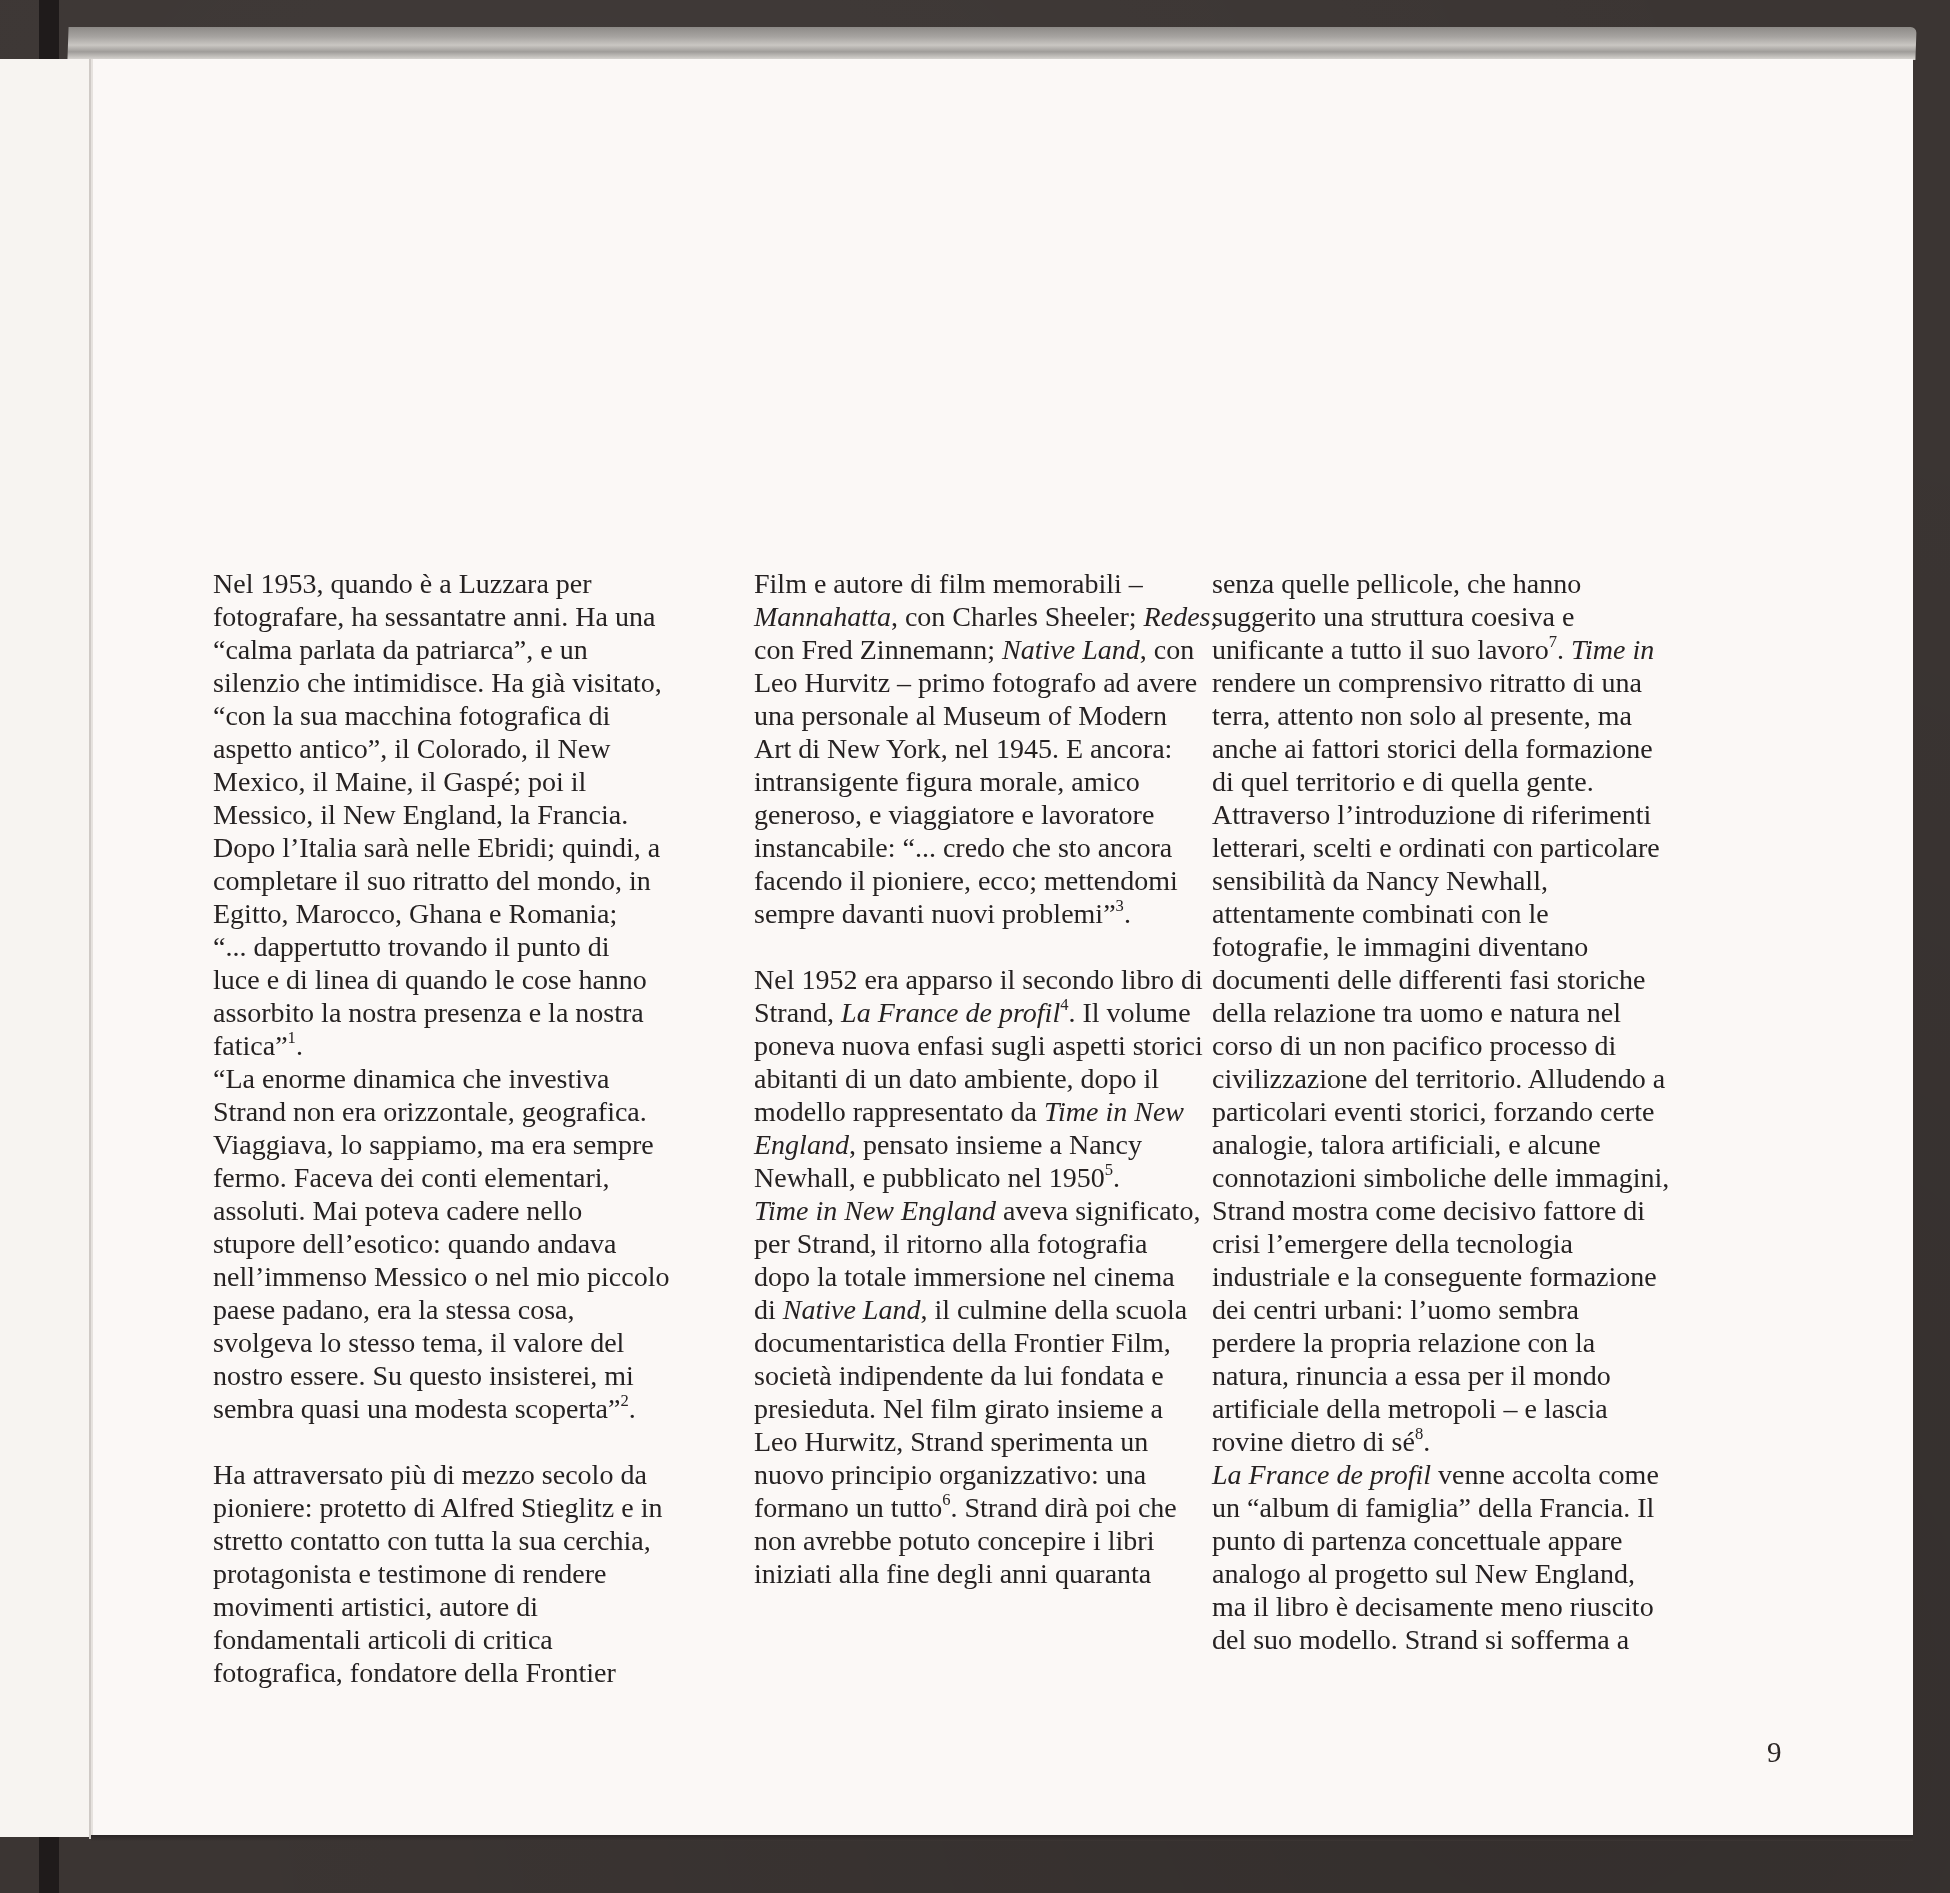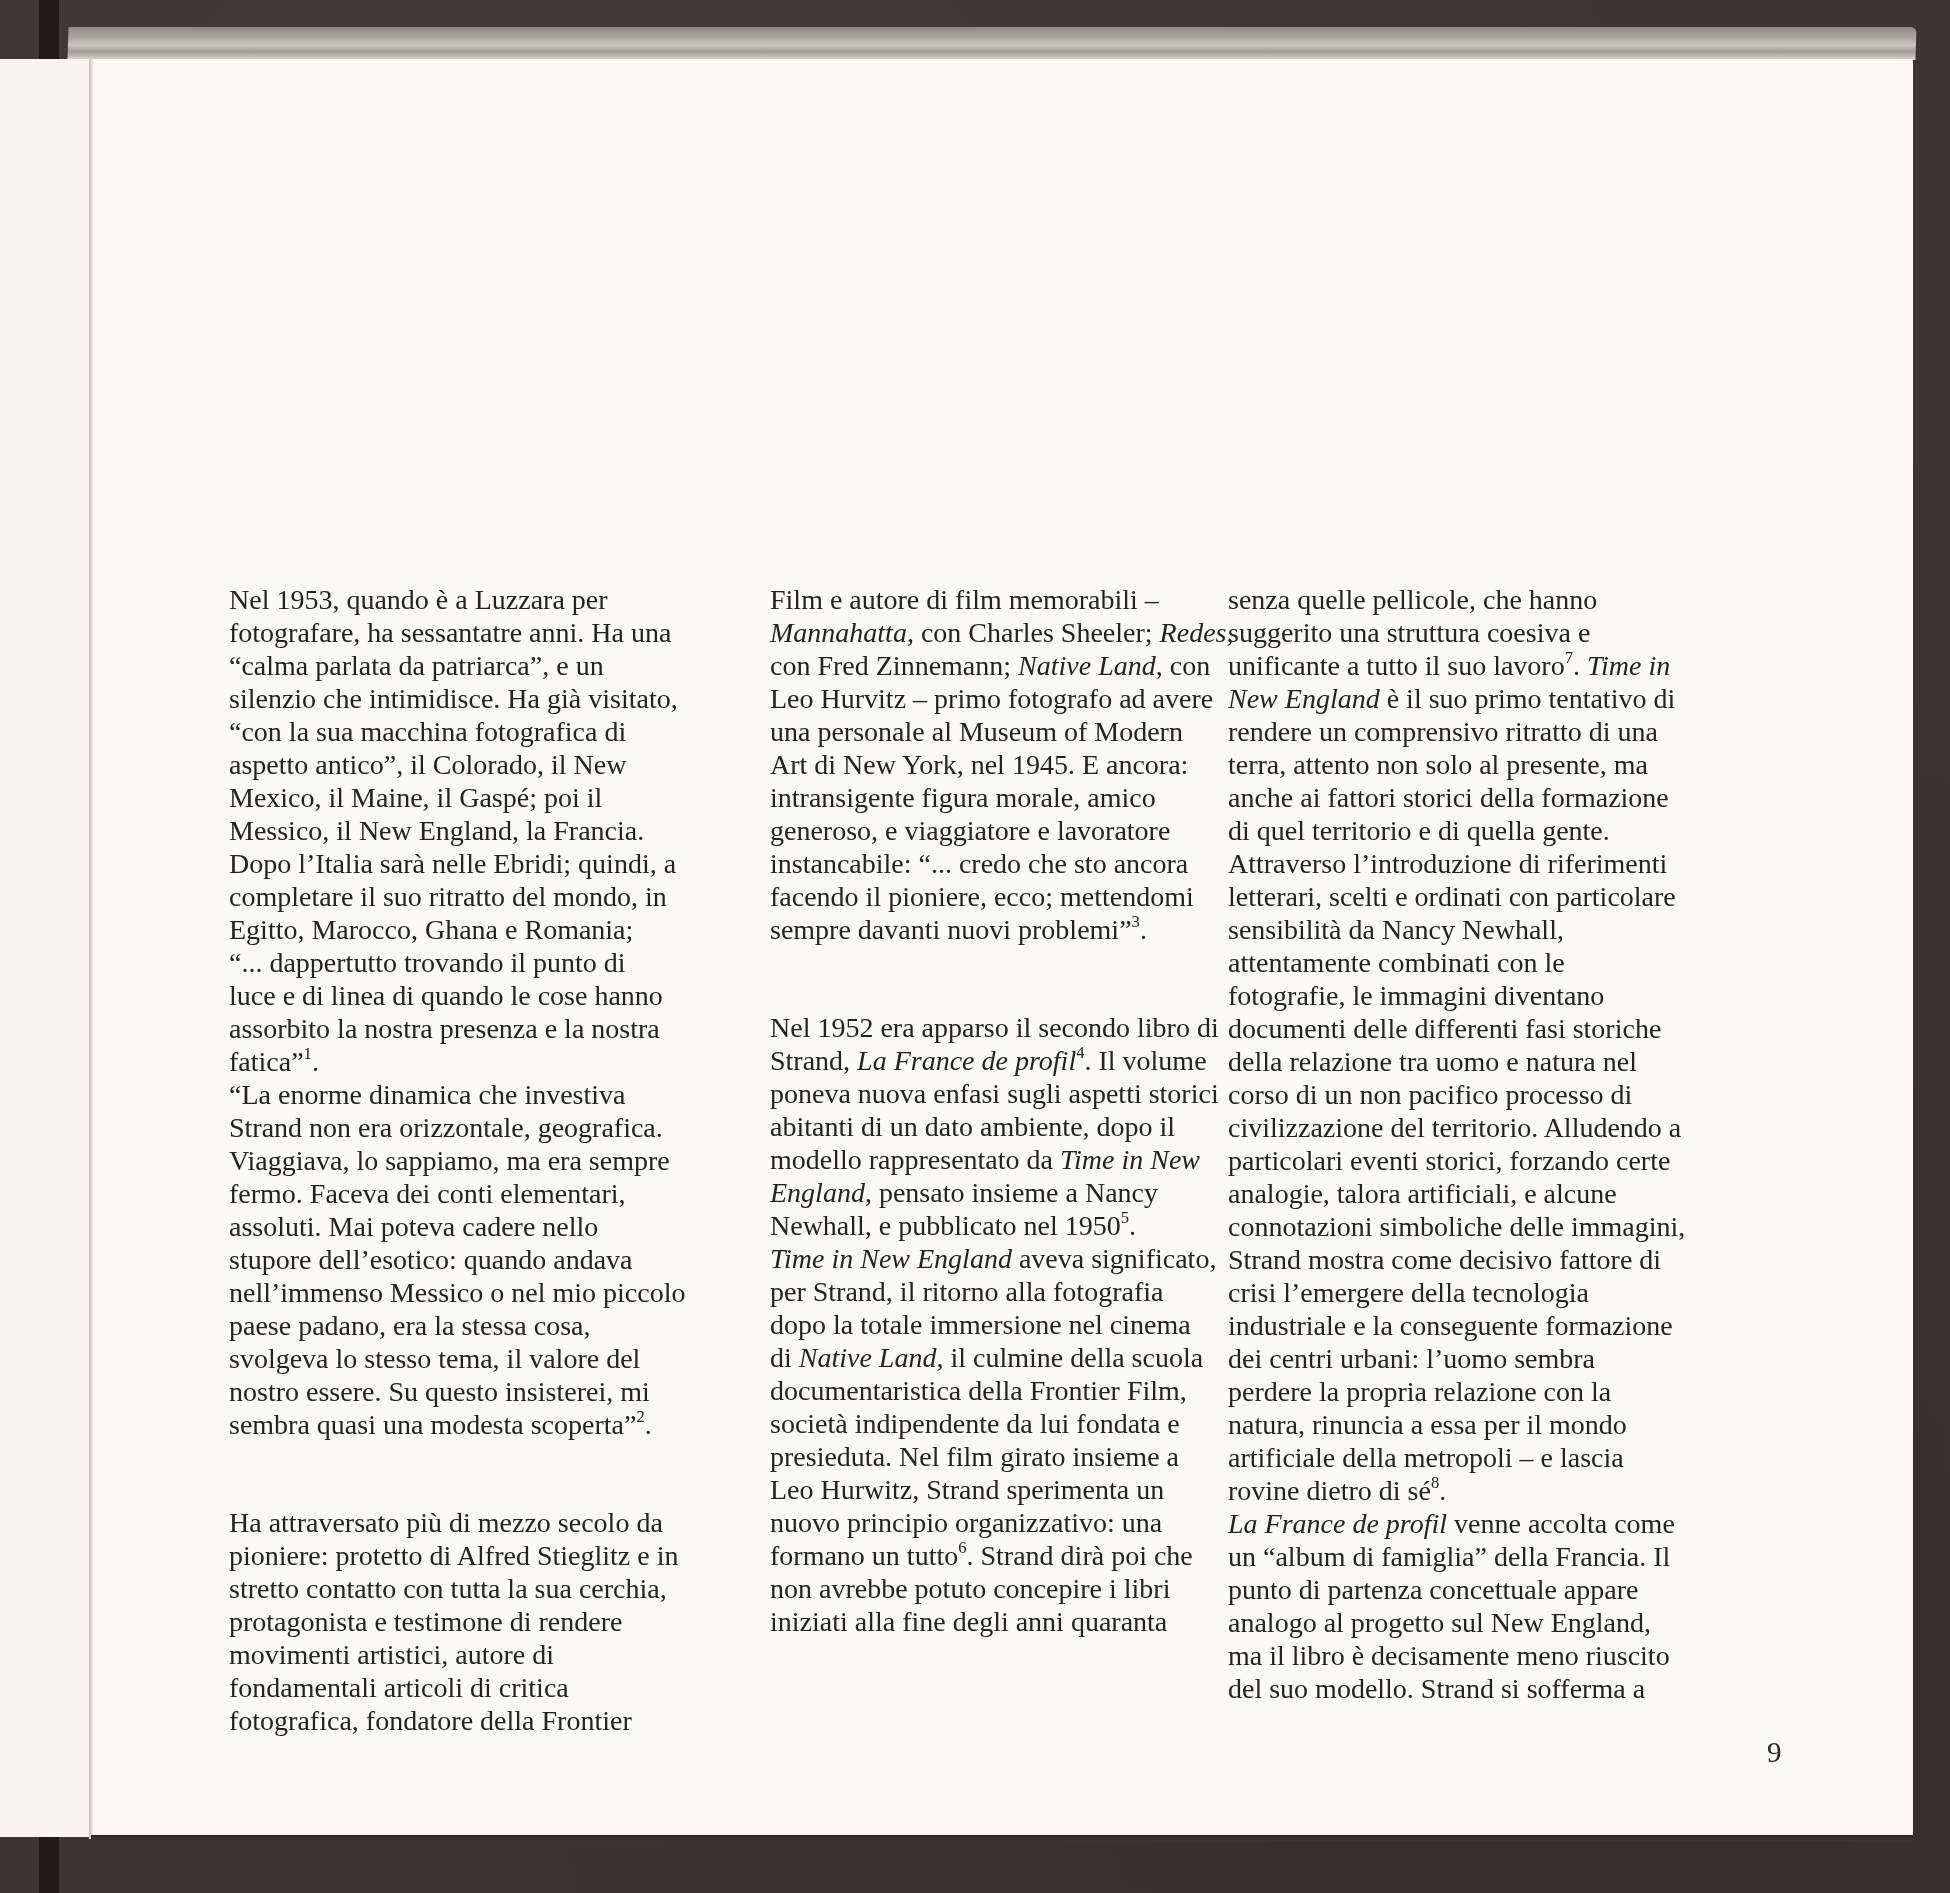--- a/index.html
+++ b/index.html
@@ -27,21 +27,21 @@
     position:absolute;left:91px;top:59px;width:1822px;height:1781px;
     background:#fbf8f6;
     box-shadow:2px 0 0 #e6e2de inset;
   }
   .right-page-bottom-shadow{position:absolute;left:91px;top:1835px;width:1822px;height:5.9px;background:linear-gradient(#2a2525,#3b3533);}
   .col{
     position:absolute;top:567px;
     font-size:28px;line-height:33px;color:#262222;
     letter-spacing:0;
   }
-  .col p{margin:16px;font-family:Liberation Serif, serif;}
+  .col p{margin:0;font-family:Liberation Serif, serif;}
   .col .gap{height:33px;}
   .line{display:block;white-space:nowrap;}
   #col1{left:213px;width:497px;}
   #col2{left:754px;width:497px;}
   #col3{left:1212px;width:507px;}
   i{font-style:italic;text-align:center;}
   sup{font-size:16.6px;line-height:0;vertical-align:super;position:relative;top:-2px;}
   .page-number{position:absolute;left:1767px;top:1736px;font-size:29px;color:#2b2626;}
 </style>
 </head>
@@ -130,21 +130,20 @@
       <span class="line">formano un tutto<sup>6</sup>. Strand dirà poi che</span>
       <span class="line">non avrebbe potuto concepire i libri</span>
       <span class="line">iniziati alla fine degli anni quaranta</span>
     </p>
   </div>
 <div class="col" id="col3">
     <p>
       <span class="line">senza quelle pellicole, che hanno</span>
       <span class="line">suggerito una struttura coesiva e</span>
       <span class="line">unificante a tutto il suo lavoro<sup>7</sup>. <i>Time in</i></span>
-      <span class="line"><i>New England</i> è il suo primo tentativo di</span>
       <span class="line">rendere un comprensivo ritratto di una</span>
       <span class="line">terra, attento non solo al presente, ma</span>
       <span class="line">anche ai fattori storici della formazione</span>
       <span class="line">di quel territorio e di quella gente.</span>
       <span class="line">Attraverso l’introduzione di riferimenti</span>
       <span class="line">letterari, scelti e ordinati con particolare</span>
       <span class="line">sensibilità da Nancy Newhall,</span>
       <span class="line">attentamente combinati con le</span>
       <span class="line">fotografie, le immagini diventano</span>
       <span class="line">documenti delle differenti fasi storiche</span>

